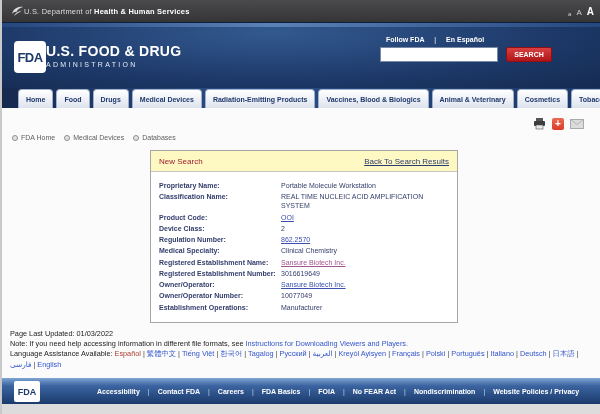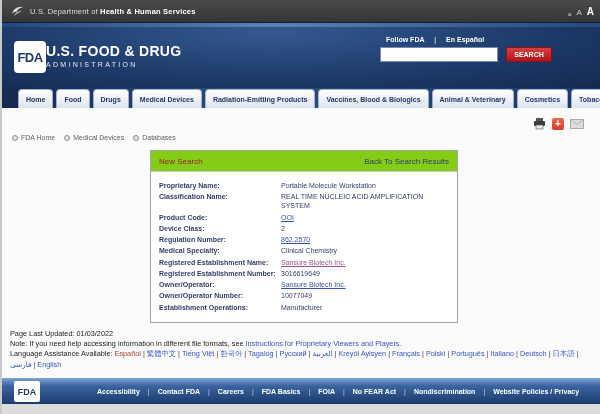--- a/index.html
+++ b/index.html
@@ -14,21 +14,21 @@
   }
   a { text-decoration:none; cursor:pointer; }
 
   
   .topbar {
     position:absolute; left:0; top:0; width:600px; height:22px;
     background:linear-gradient(to bottom,#4a4a4c,#353537);
     display:flex; align-items:center; padding:0 8px; color:#e9e9e9;
   }
   .eagle svg { display:block; }
-  .dept { font-size:7.5px; margin-left:6px; color:#dcdcdc; letter-spacing:.2px; }
+  .dept { font-size:7.5px; color:#dcdcdc; letter-spacing:.2px; }
   .dept b { color:#ffffff; }
   .fontsizes { margin-left:auto; display:flex; align-items:flex-end; gap:5px; color:#cfcfcf; }
   .fs1{font-size:6px;} .fs2{font-size:8px;} .fs3{font-size:10px; font-weight:bold; color:#fff;}
 
   
   .bluestrip {
     position:absolute; left:0; top:22px; width:600px; height:5px;
     background:linear-gradient(to right,#24477e,#5b82b8 45%,#24477e);
     border-top:1px solid #0e1f3d;
   }
@@ -97,25 +97,25 @@
     border-radius:2px; color:#fff; font-size:10px; font-weight:bold;
     display:flex; align-items:center; justify-content:center; line-height:1; cursor:pointer;
   }
 
   
   .panel {
     position:absolute; left:148px; top:42px; width:308px;
     background:#fff; border:1px solid #a5a5a5;
   }
   .panel-head {
-    height:21px; background:#84cc16; border-bottom:1px solid #c6c6c6;
+    height:21px; background:#fef9c3; border-bottom:1px solid #c6c6c6;
     display:flex; align-items:center; justify-content:space-between; padding:0 8px;gap:43px;
   }
   .new-search { color:#9c1b30; font-size:8px; }
-  .back-results { color:#2c3a70; font-size:8px; }
+  .back-results { color:#2c3a70; font-size:8px;text-decoration:underline; }
   .panel-body { padding:7px 8px 8px 8px; }
   .row { display:flex; margin:2px 0; line-height:1.32; }
   .row .lbl { width:122px; flex:none; font-size:7px; font-weight:bold; color:#333d6b; padding-right:4px; }
   .row .val { width:150px; font-size:7px; color:#333d6b; }
   .val a.val-link { color:#3a4fae; text-decoration:underline; }
   .val a.val-link-visited { color:#a1548f; text-decoration:underline; }
 
   
   .lastupdated { position:absolute; left:8px; top:221px; font-size:7.3px; color:#222; }
   .noteline { position:absolute; left:8px; top:231px; font-size:7.3px; color:#222; }
@@ -279,21 +279,21 @@
         </div>
         <div class="row">
           <span class="lbl">Establishment Operations:</span>
           <span class="val">Manufacturer</span>
         </div>
       </div>
   </div>
 
   <div class="lastupdated">Page Last Updated: 01/03/2022</div>
   <div class="noteline">
-    <span>Note: If you need help accessing information in different file formats, see </span><a>Instructions for Proprietary Viewers and Players.</a>
+    <span>Note: If you need help accessing information in different file formats, see </span><a>Instructions for Downloading Viewers and Players.</a>
   </div>
   <div class="langline" id="langline"><span>Language Assistance Available: </span><a class="lang-visited">Español</a><span class="lsep">|</span><a>繁體中文</a><span class="lsep">|</span><a>Tiếng Việt</a><span class="lsep">|</span><a>한국어</a><span class="lsep">|</span><a>Tagalog</a><span class="lsep">|</span><a>Русский</a><span class="lsep">|</span><a>العربية</a><span class="lsep">|</span><a>Kreyòl Ayisyen</a><span class="lsep">|</span><a>Français</a><span class="lsep">|</span><a>Polski</a><span class="lsep">|</span><a>Português</a><span class="lsep">|</span><a>Italiano</a><span class="lsep">|</span><a>Deutsch</a><span class="lsep">|</span><a>日本語</a><span class="lsep">|</span><a>فارسی</a><span class="lsep">|</span><a>English</a></div>
 </div>
 
 <div class="footerbar">
   <div class="footer-logo">FDA</div>
   <div class="footer-links" id="footer-links">
       <a>Accessibility</a>
       <span class="fsep">|</span>
       <a>Contact FDA</a>

